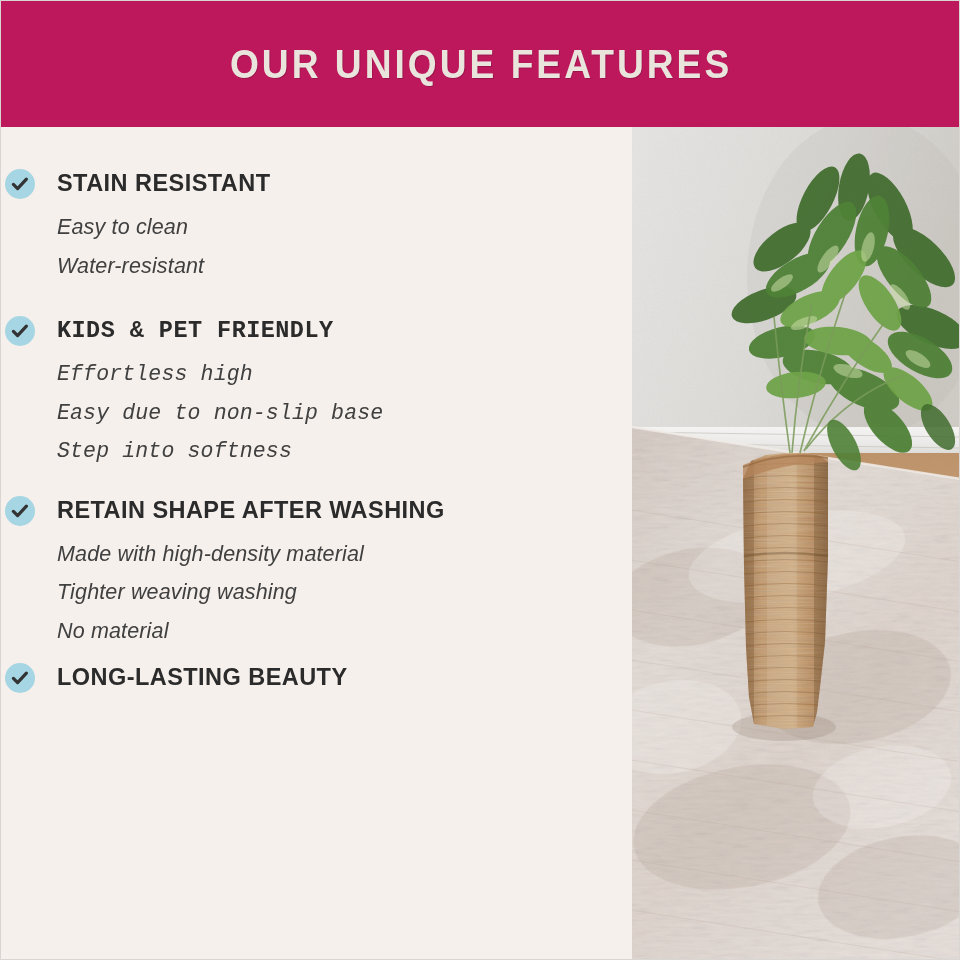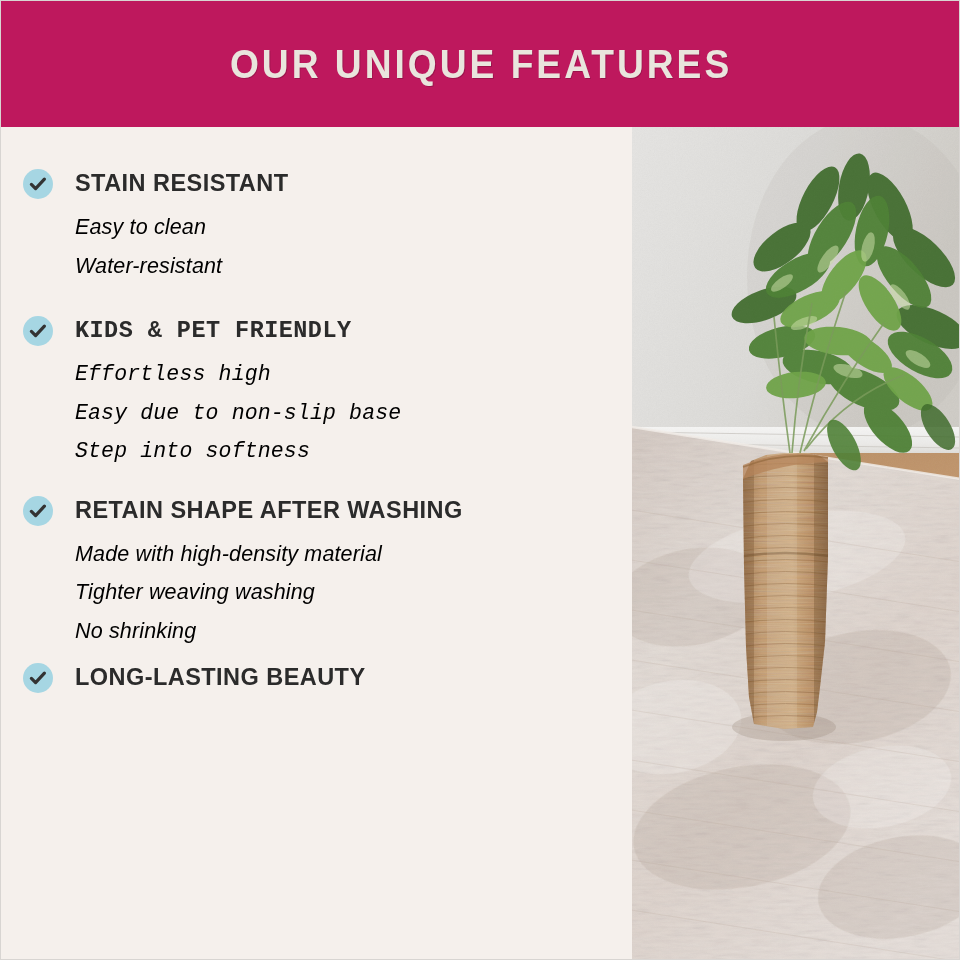--- a/index.html
+++ b/index.html
@@ -43,21 +43,21 @@
     text-shadow: 1px 1px 0 rgba(0,0,0,0.18);
   }
 
   
   .features-panel {
     position: absolute;
     left: 0; top: 126px;
     width: 631px;
     height: 834px;
     background: #f5f0ec;
-    padding: 42px 20px 0 22px;
+    padding: 42px 20px 0 4px;
   }
 
   .feature-block { position: relative; margin-bottom: 31px; }
   .feature-block.block-2 { margin-bottom: 25px; font-family: Liberation Mono, monospace; }
   .feature-block.block-3 { margin-bottom: 13px; }
   .feature-block.block-4 { margin-bottom: 0; }
 
   .feature-head {
     display: flex;
     align-items: center;
@@ -82,21 +82,21 @@
     letter-spacing: 0.45px;
     text-transform: uppercase;
     line-height: 1;
     white-space: nowrap;
   }
 
   .feature-lines { padding-left: 52px; }
   .feature-line {
     font-style: italic;
     font-size: 21.5px;
-    color: #000000;
+    color: #404040;
     line-height: 38.5px;
     letter-spacing: 0.15px;
     white-space: nowrap;
   }
   .block-4 .feature-line { white-space: normal; max-width: 545px; }
 
   
   .photo {
     position: absolute;
     left: 631px; top: 126px;
@@ -154,21 +154,21 @@
         <span class="check-badge">
           <svg width="30" height="30" viewBox="0 0 30 30" aria-hidden="true">
             <path d="M8.4 15.4 L12.6 19.6 L21.4 10.2" fill="none" stroke="#333333" stroke-width="3.2" stroke-linecap="round" stroke-linejoin="round"></path>
           </svg>
         </span>
         <span class="feature-title">RETAIN SHAPE AFTER WASHING</span>
       </div>
       <div class="feature-lines">
         <div class="feature-line">Made with high-density material</div>
         <div class="feature-line">Tighter weaving washing</div>
-        <div class="feature-line">No shrinking</div>
+        <div class="feature-line">No material</div>
       </div>
     </div>
 
     <div class="feature-block block-4">
       <div class="feature-head">
         <span class="check-badge">
           <svg width="30" height="30" viewBox="0 0 30 30" aria-hidden="true">
             <path d="M8.4 15.4 L12.6 19.6 L21.4 10.2" fill="none" stroke="#333333" stroke-width="3.2" stroke-linecap="round" stroke-linejoin="round"></path>
           </svg>
         </span>

